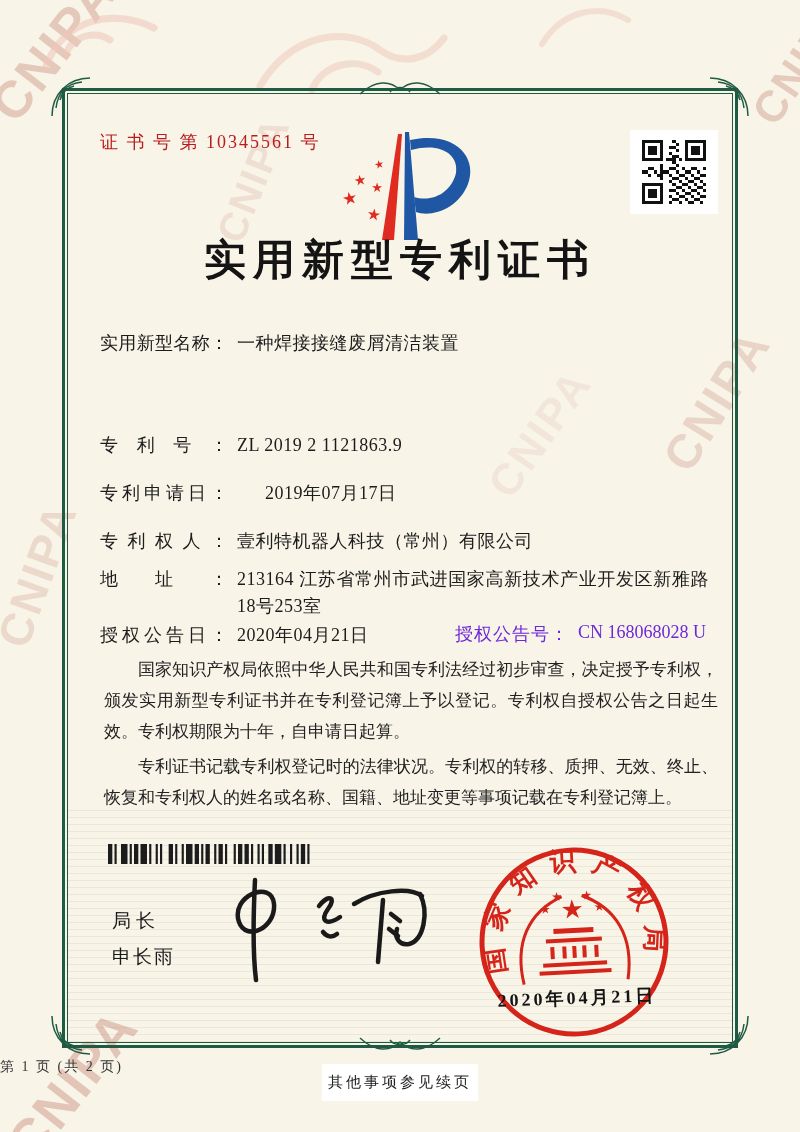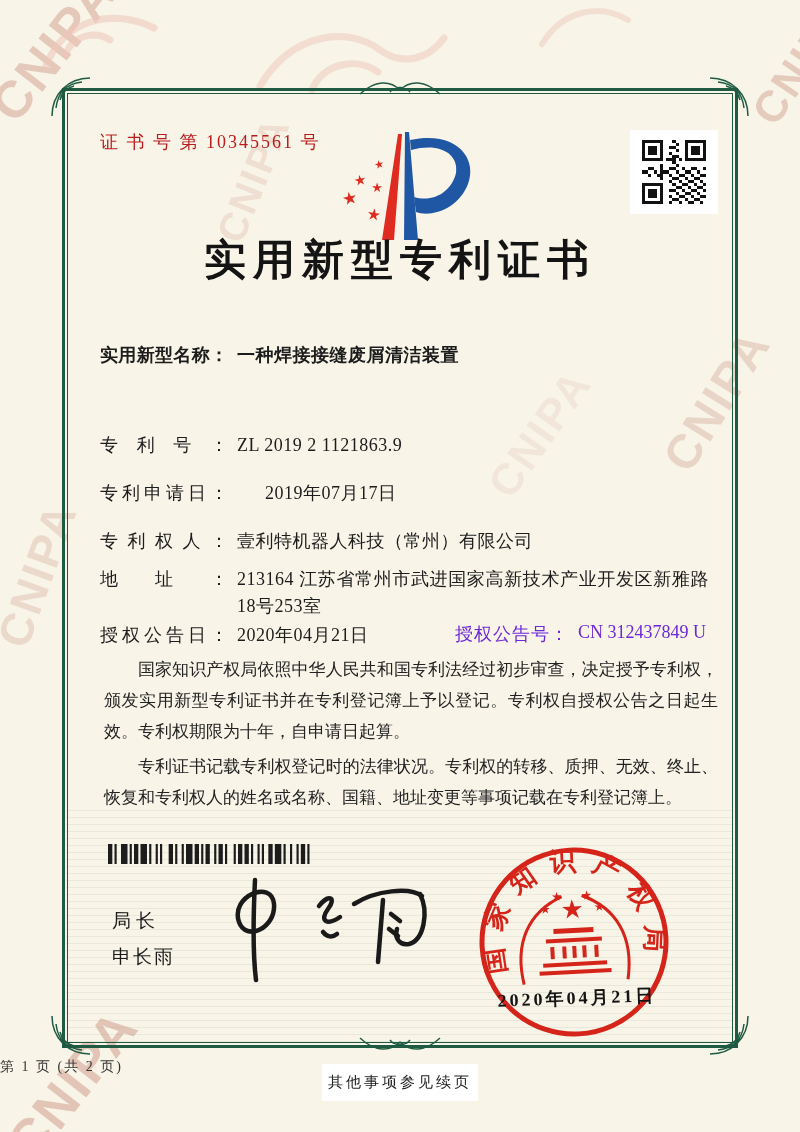--- a/index.html
+++ b/index.html
@@ -52,21 +52,21 @@
           display:flex;align-items:center;justify-content:center;}
   .title{
     position:absolute;left:0;right:0;top:232px;text-align:center;
     font-size:42px;font-weight:bold;letter-spacing:7px;color:#141414;
   }
 
   
   .field-row{position:absolute;left:100px;display:flex;font-size:18px;color:#1c1c1c;line-height:27px;}
   .flabel{width:128px;flex:none;text-align:justify;text-align-last:justify;text-justify:inter-character;}
   .fvalue{margin-left:9px;letter-spacing:.5px;}
-  .row-name{top:342px;font-weight:bold;}
+  .row-name{top:330px;}
   .row-inventor{top:384px;}
   .row-patno{top:432px;}
   .row-appdate{top:480px;gap:28px;}
   .row-patentee{top:528px;}
   .row-address{top:566px;}
   .row-address .fvalue{width:472px;text-align:justify;}
   .grant-left{top:622px;}
   .grant-right{position:absolute;left:455px;top:622px;display:flex;font-size:18px;color:#6d28d9;}
   .grant-right .glabel{letter-spacing:1px;}
   .grant-right .gvalue{margin-left:9px;}
@@ -368,21 +368,21 @@
   <div class="field-row row-address">
     <span class="flabel">地址：</span>
     <span class="fvalue">213164 江苏省常州市武进国家高新技术产业开发区新雅路18号253室</span>
   </div>
   <div class="field-row grant-left">
     <span class="flabel">授权公告日：</span>
     <span class="fvalue">2020年04月21日</span>
   </div>
   <div class="grant-right">
     <span class="glabel">授权公告号：</span>
-    <span class="gvalue">CN 312437849 U</span>
+    <span class="gvalue">CN 168068028 U</span>
   </div>
 
   <div class="body-text">
     <p>国家知识产权局依照中华人民共和国专利法经过初步审查，决定授予专利权，颁发实用新型专利证书并在专利登记簿上予以登记。专利权自授权公告之日起生效。专利权期限为十年，自申请日起算。</p>
     <p>专利证书记载专利权登记时的法律状况。专利权的转移、质押、无效、终止、恢复和专利权人的姓名或名称、国籍、地址变更等事项记载在专利登记簿上。</p>
   </div>
 
   <svg class="barcode" id="barcode-svg" viewBox="0 0 208 20" preserveAspectRatio="none">
       <rect x="0.00" y="0" width="4.33" height="20" fill="#1c1c1c"></rect>
       <rect x="6.50" y="0" width="2.17" height="20" fill="#1c1c1c"></rect>

